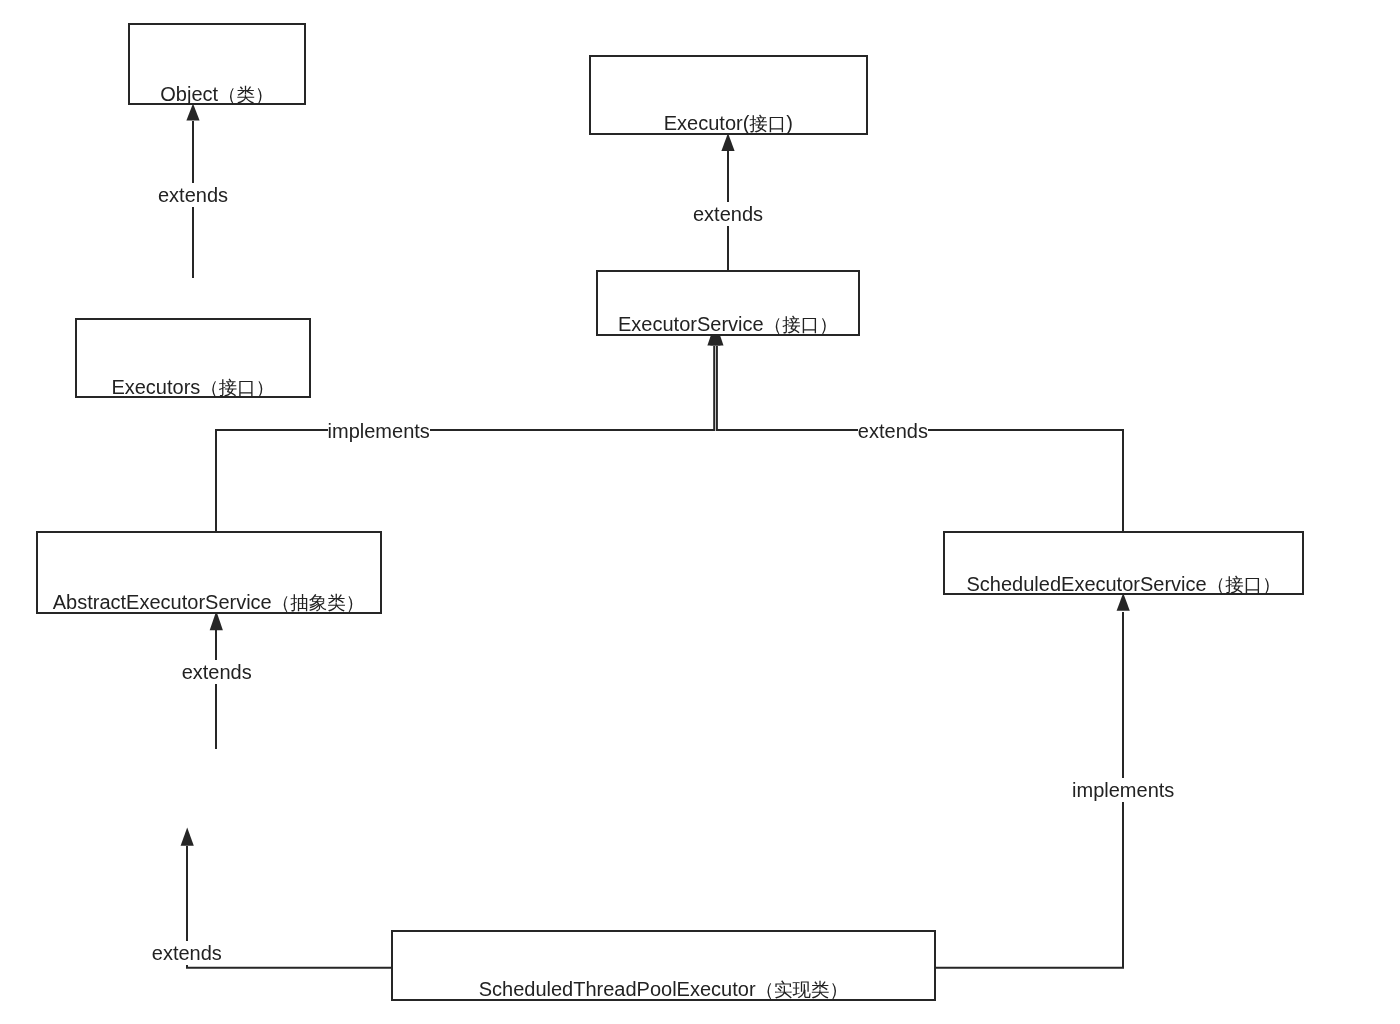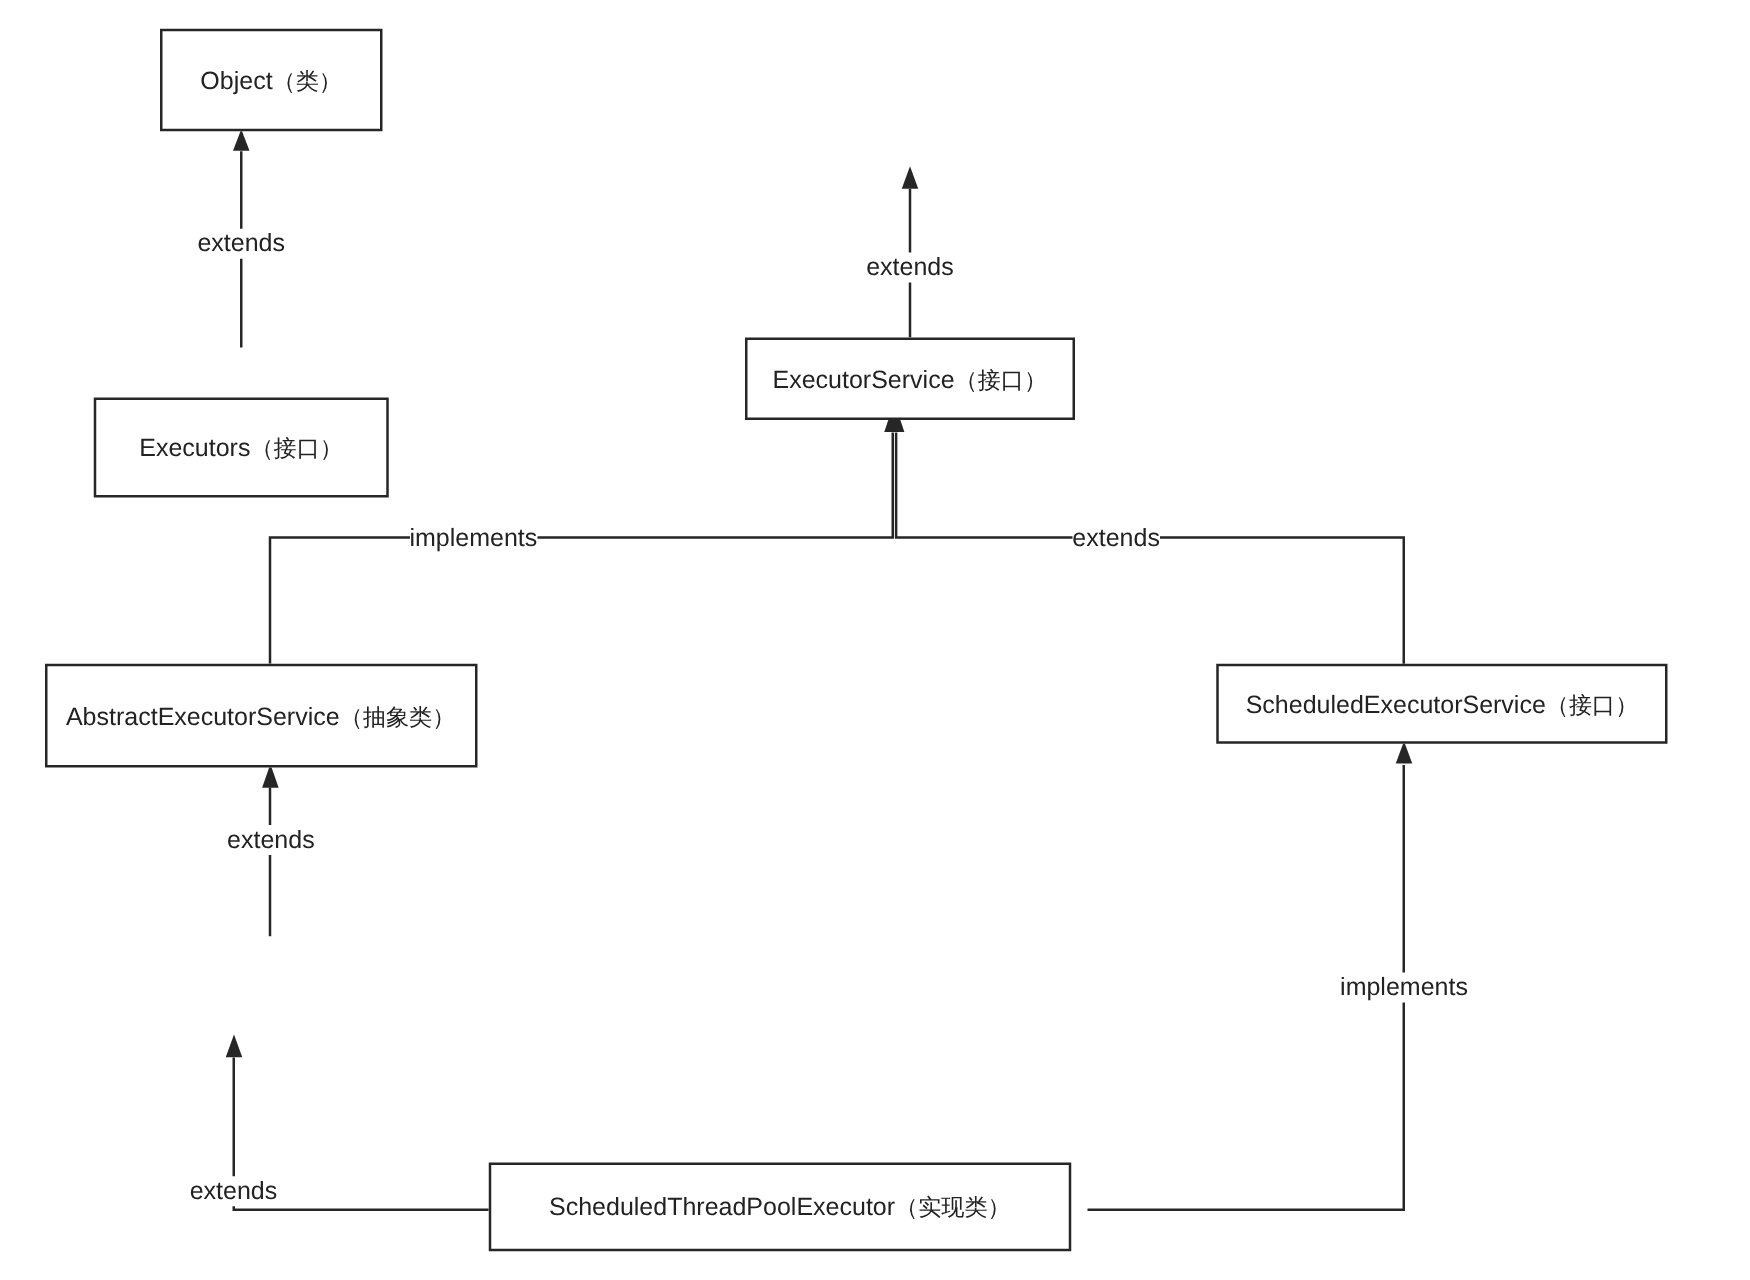--- a/index.html
+++ b/index.html
@@ -3,21 +3,21 @@
 <meta charset="utf-8">
 <title>Executor class hierarchy diagram</title>
 <style>
   html,body{margin:0;padding:0;}
   body{width:1400px;height:1024px;background:#ffffff;
        font-family:"Liberation Sans",sans-serif;
        -webkit-font-smoothing:antialiased;}
   #stage{position:relative;width:1400px;height:1024px;overflow:hidden;background:#ffffff;}
   svg.edge-layer{position:absolute;left:0;top:0;width:1400px;height:1024px;display:block;}
   .node{position:absolute;box-sizing:border-box;border:2px solid #262626;background:#ffffff;
-        display:flex;align-items:center;justify-content:center;z-index:2;}
+        display:flex;align-items:flex-end;justify-content:center;z-index:2;}
   .node-label{font-size:20px;color:#222222;line-height:1;white-space:nowrap;
               position:relative;top:1.2px;}
   .node-label .cjk{font-size:18.5px;}
   .edge-label{position:absolute;font-size:20px;color:#222222;background:#ffffff;
               white-space:nowrap;line-height:24px;z-index:3;}
 </style>
 </head>
 <body>
 
 <div id="stage">
@@ -53,30 +53,33 @@
       <path class="edge-arrow" d="M 1123.2 592.9 L 1116.6000000000001 610.6999999999999 L 1129.8 610.6999999999999 Z" fill="#262626"></path>
     </g>
   </svg>
 
   <div class="node" style="left: 127.9px; top: 22.9px; width: 178.1px; height: 82px; border-color: rgb(38, 38, 38);">
     <span class="node-label">Object<span class="cjk">（类）</span></span>
   </div>
   <div class="node" style="left: 75.2px; top: 278.4px; width: 235.4px; height: 79.5px; border-color: rgb(38, 38, 38); margin-top: 40px;">
     <span class="node-label">Executors<span class="cjk">（接口）</span></span>
   </div>
+  <div class="node" style="left: 589.2px; top: 54.7px; width: 278.4px; height: 80px; border-color: rgb(38, 38, 38);">
+    <span class="node-label">Executor(<span class="cjk">接口</span>)</span>
+  </div>
   <div class="node" style="left: 596.1px; top: 269.8px; width: 263.5px; height: 66px; border-color: rgb(38, 38, 38);">
     <span class="node-label">ExecutorService<span class="cjk">（接口）</span></span>
   </div>
   <div class="node" style="left: 35.5px; top: 531.3px; width: 346px; height: 82.4px; border-color: rgb(38, 38, 38);">
     <span class="node-label">AbstractExecutorService<span class="cjk">（抽象类）</span></span>
   </div>
-  <div class="node" style="left: 973px; top: 530.9px; width: 361.2px; height: 64px; border-color: rgb(38, 38, 38);">
+  <div class="node" style="left: 943px; top: 530.9px; width: 361.2px; height: 64px; border-color: rgb(38, 38, 38);">
     <span class="node-label">ScheduledExecutorService<span class="cjk">（接口）</span></span>
   </div>
-  <div class="node" style="left: 390.9px; top: 930px; width: 466px; height: 70.6px; border-color: rgb(38, 38, 38);">
+  <div class="node" style="left: 390.9px; top: 930px; width: 545px; height: 70.6px; border-color: rgb(38, 38, 38);">
     <span class="node-label">ScheduledThreadPoolExecutor<span class="cjk">（实现类）</span></span>
   </div>
 
   <div class="edge-label" style="left: 157.969px; top: 183.4px;">extends</div>
   <div class="edge-label" style="left: 692.969px; top: 202.4px;">extends</div>
   <div class="edge-label" style="left: 327.567px; top: 418.5px;">implements</div>
   <div class="edge-label" style="left: 857.869px; top: 418.5px;">extends</div>
   <div class="edge-label" style="left: 181.669px; top: 660.4px;">extends</div>
   <div class="edge-label" style="left: 151.769px; top: 940.6px;">extends</div>
   <div class="edge-label" style="left: 1072.07px; top: 778.4px;">implements</div>

